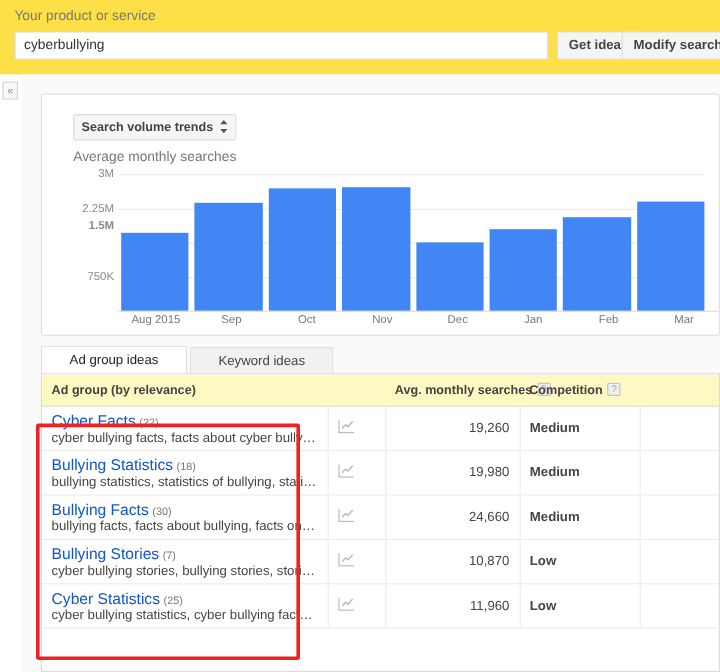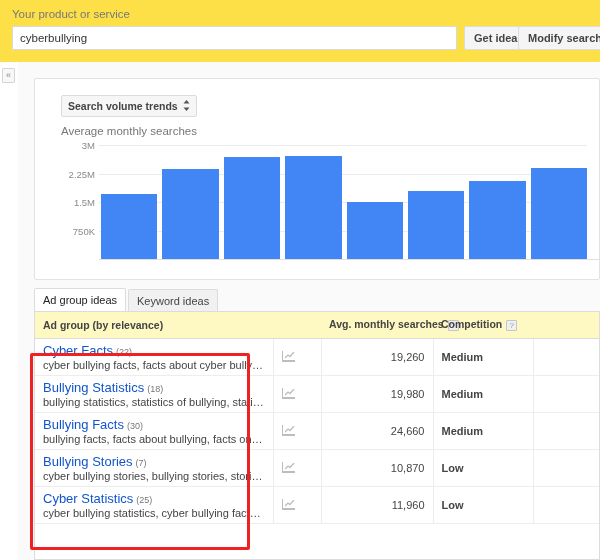--- a/index.html
+++ b/index.html
@@ -127,21 +127,21 @@
   }
 
   
   .tabs {
     position: absolute; left: 16px; top: 226px;
     width: 566px; height: 24px;
     display: flex; align-items: flex-end;
   }
   .tab {
     height: 23px; line-height: 22px;
-    padding: 0 8px;
+    padding: 0 23px;
     font-size: 11px; color: #444444;
     border: 1px solid #dcdcdc;
     border-bottom: none;
     background: #f1f1f1;
     border-radius: 2px 2px 0 0;
     cursor: pointer;
     margin-right: 2px;
   }
   .tab.active {
     background: #ffffff;
@@ -267,21 +267,21 @@
 
     <div class="plot">
       <div id="gridlines">
           <div class="gridline" style="top: 85.5px;"></div>
           <div class="gridline" style="top: 57px;"></div>
           <div class="gridline" style="top: 28.5px;"></div>
           <div class="gridline" style="top: 0px;"></div>
         </div>
       <div id="yticks">
           <div class="ytick" style="top: 85.5px;">750K</div>
-          <div class="ytick" style="top: 57px;">1.5M</div>
+          <div class="ytick" style="top: 43px; font-weight: bold;">1.5M</div>
           <div class="ytick" style="top: 28.5px;">2.25M</div>
           <div class="ytick" style="top: 0px;">3M</div>
         </div>
       <div class="bars" id="bars">
           <div class="bar-col">
             <div class="bar" style="height: 65.36px; background: rgb(66, 133, 244);"></div>
           </div>
           <div class="bar-col">
             <div class="bar" style="height: 89.68px; background: rgb(66, 133, 244);"></div>
           </div>
@@ -299,20 +299,30 @@
           </div>
           <div class="bar-col">
             <div class="bar" style="height: 78.28px; background: rgb(66, 133, 244);"></div>
           </div>
           <div class="bar-col">
             <div class="bar" style="height: 90.82px; background: rgb(66, 133, 244);"></div>
           </div>
         </div>
     </div>
     <div class="axis-baseline"></div>
+    <div class="xaxis" id="xaxis">
+        <div class="xlabel">Aug 2015</div>
+        <div class="xlabel">Sep</div>
+        <div class="xlabel">Oct</div>
+        <div class="xlabel">Nov</div>
+        <div class="xlabel">Dec</div>
+        <div class="xlabel">Jan</div>
+        <div class="xlabel">Feb</div>
+        <div class="xlabel">Mar</div>
+      </div>
   </div>
 
   <div class="tabs" id="tabs">
       <div class="tab active">Ad group ideas</div>
       <div class="tab">Keyword ideas</div>
     </div>
 
   <div class="table-card">
     <table class="ideas">
       <thead>

